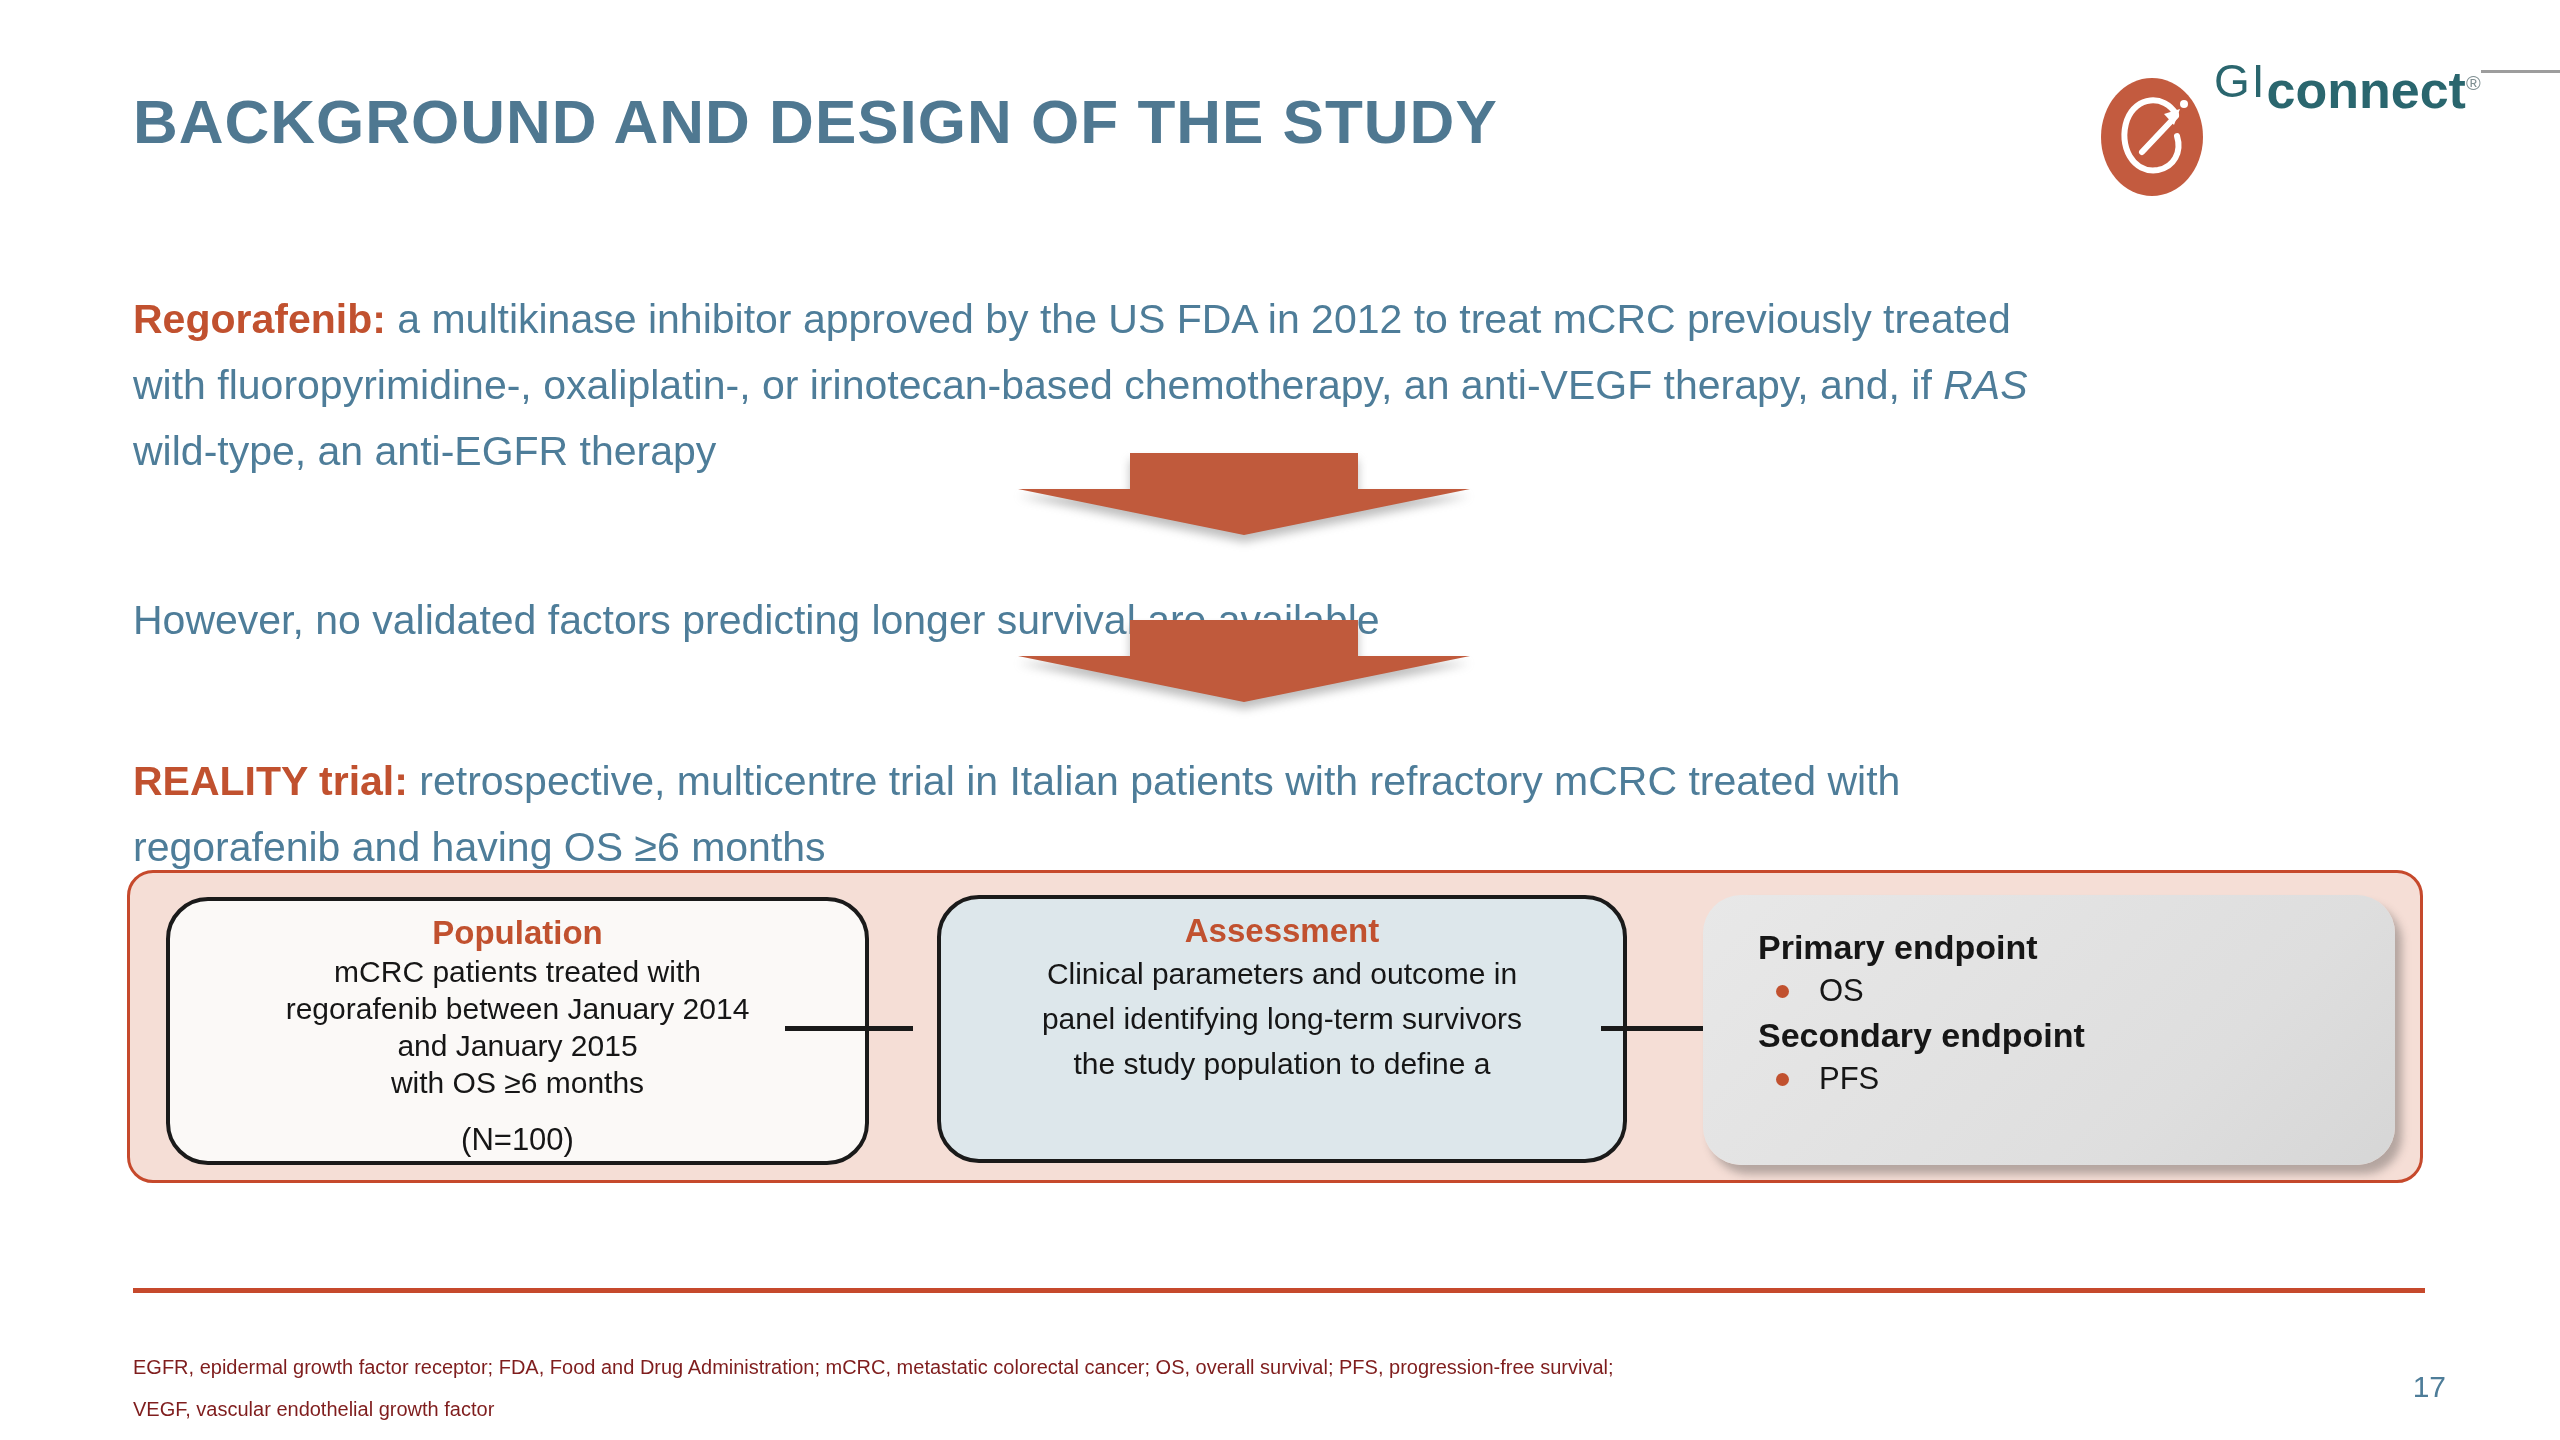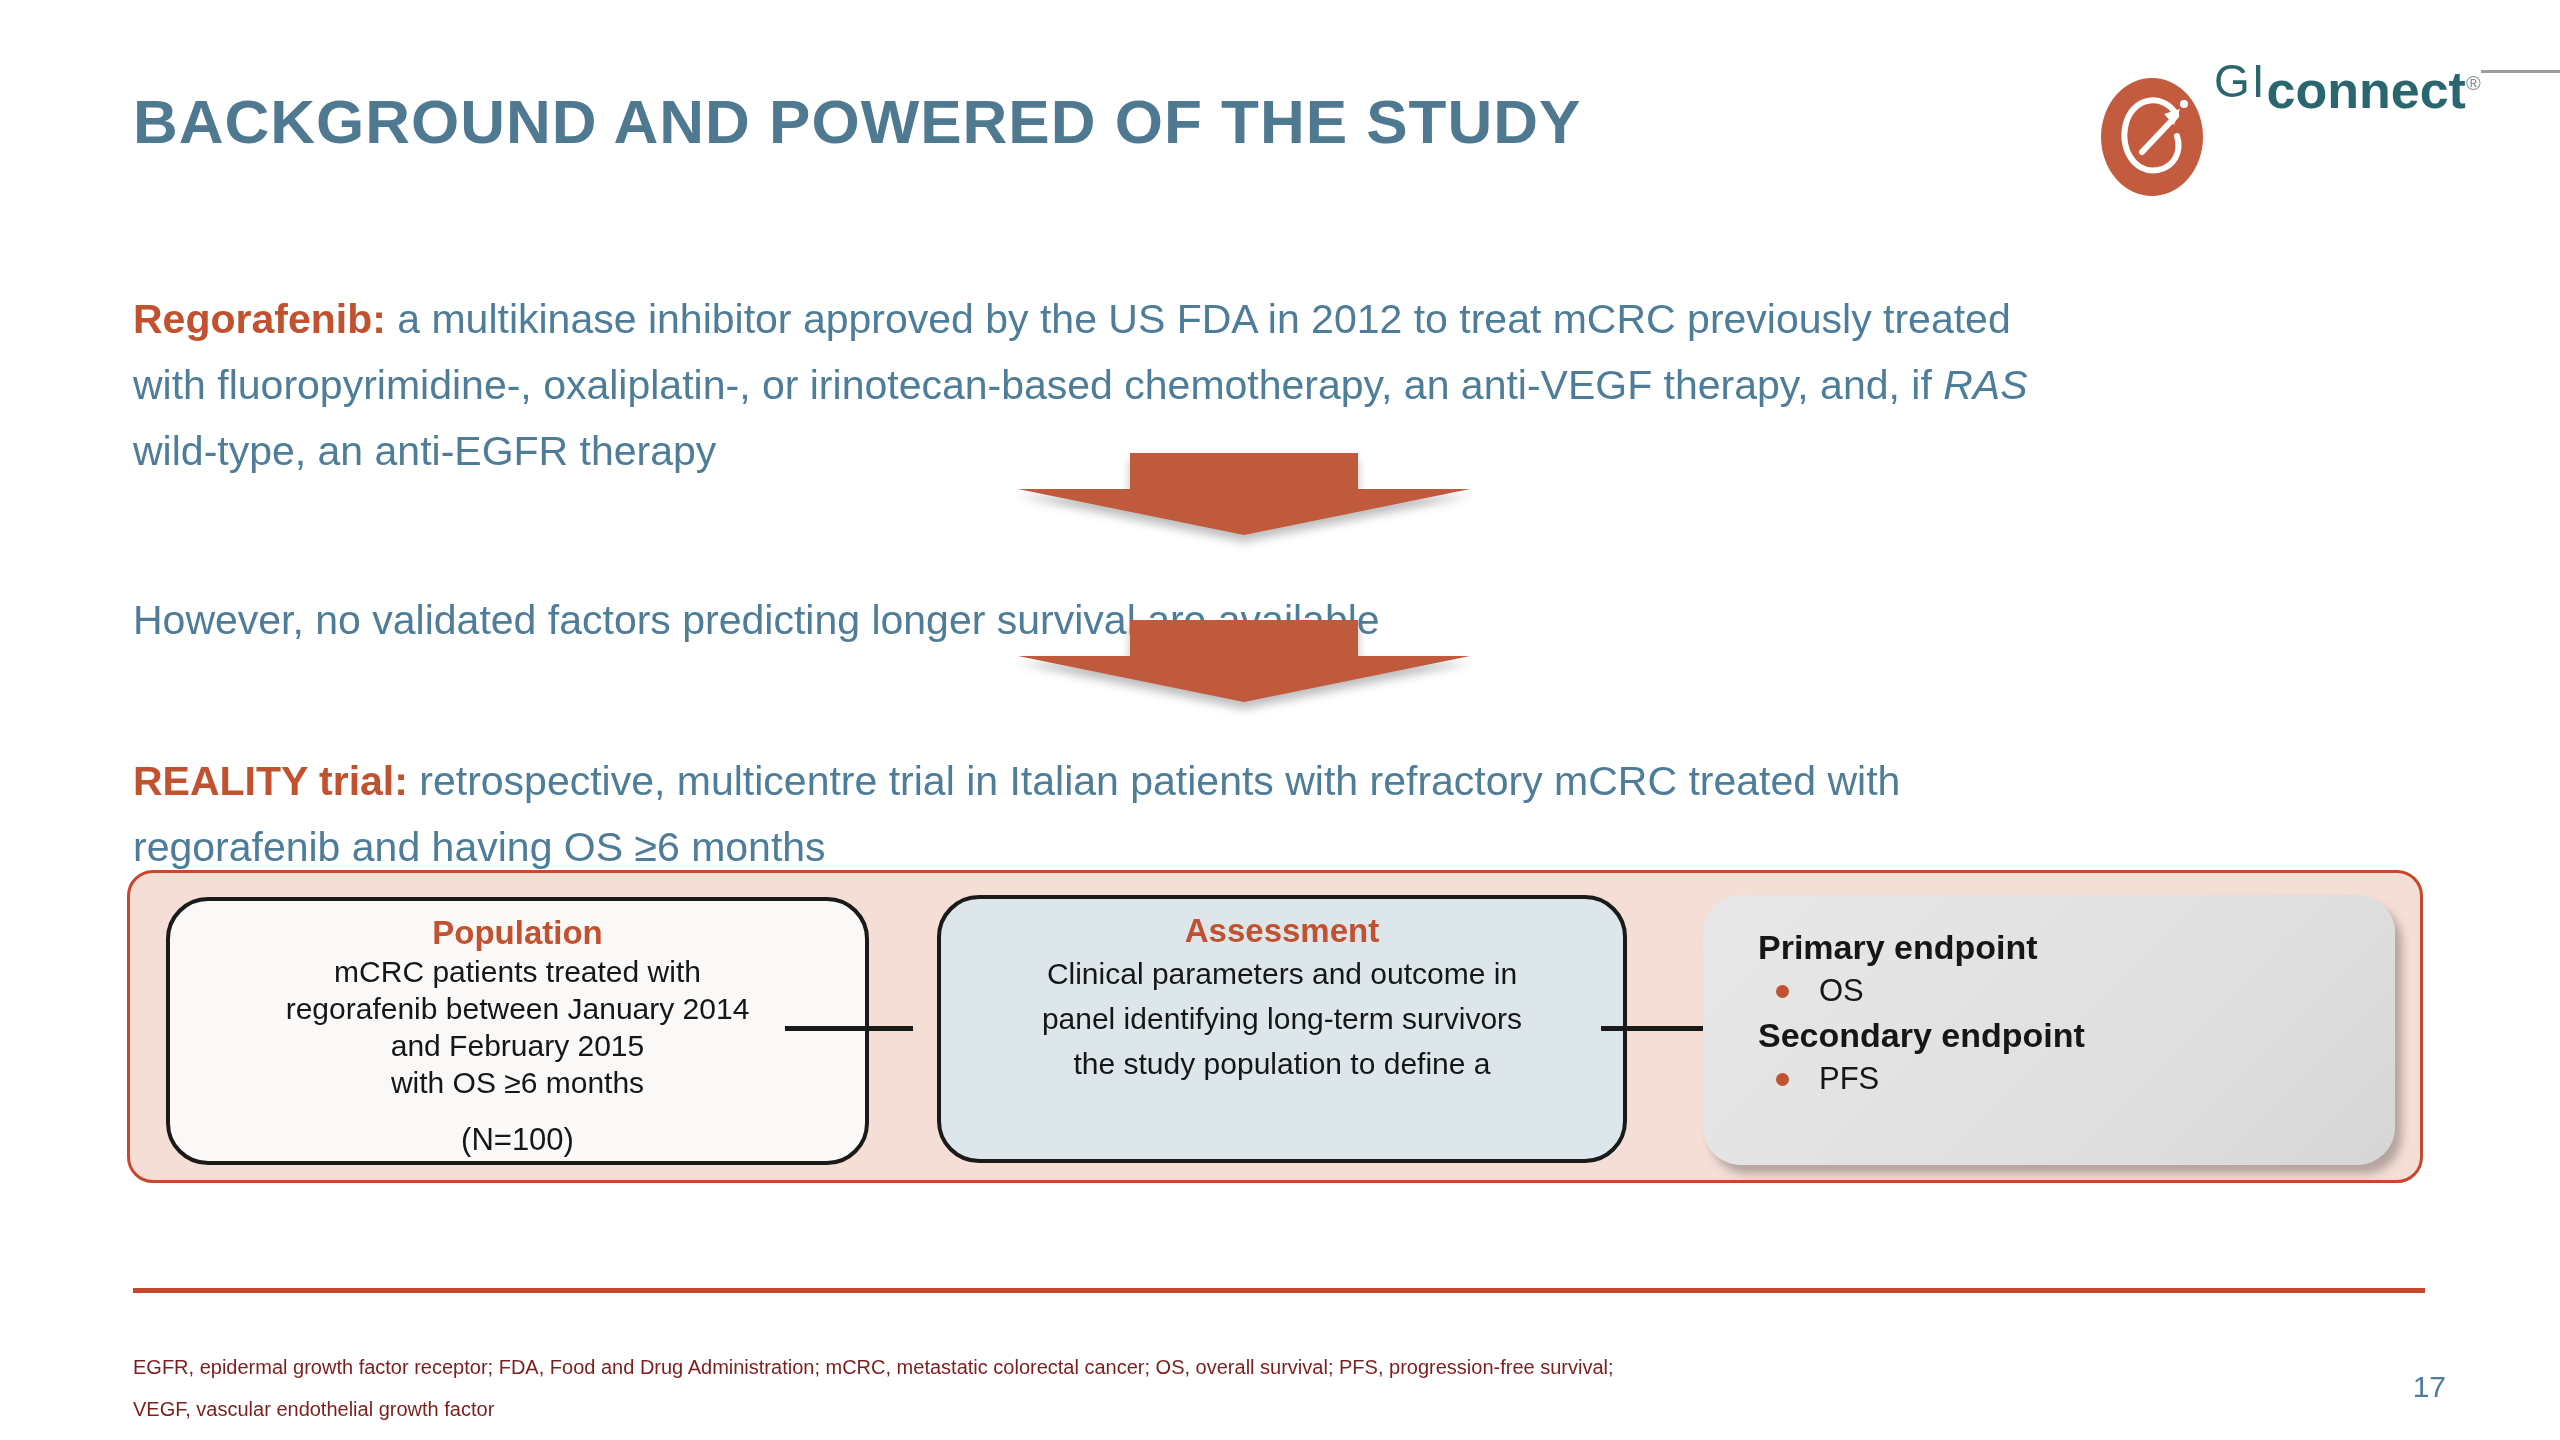--- a/index.html
+++ b/index.html
@@ -79,21 +79,21 @@
   }
   .page-number{
     position:absolute;right:114px;top:1370px;font-size:30px;color:#4e7d99;
   }
 </style>
 </head>
 <body>
 
 <div class="slide">
 
-  <h1 class="title">BACKGROUND AND POWERED OF THE STUDY</h1>
+  <h1 class="title">BACKGROUND AND DESIGN OF THE STUDY</h1>
 
   <div class="logo">
     <svg class="logo-mark" width="104" height="122" viewBox="0 0 104 122">
       <ellipse cx="52" cy="61" rx="51" ry="59" fill="#c35b3f"></ellipse>
       <path d="M76 38 C64 18 36 20 27 44 C18 70 33 98 58 94 C74 91 82 76 77 60" fill="none" stroke="#ffffff" stroke-width="6" stroke-linecap="round"></path>
       <path d="M42 76 L76 40" fill="none" stroke="#ffffff" stroke-width="6" stroke-linecap="round"></path>
       <polygon points="80,33 64,38 74,49" fill="#ffffff"></polygon>
       <circle cx="84" cy="28" r="4" fill="#ffffff"></circle>
     </svg>
     <div class="logo-text">
@@ -124,21 +124,21 @@
     <span class="lead">REALITY trial:</span><span> retrospective, multicentre trial in Italian patients with refractory mCRC treated with</span><br>
     <span>regorafenib and having OS ≥6 months</span>
   </p>
 
   <div class="diagram">
 
     <div class="dbox box-population">
       <div class="dbox-title">Population</div>
       <div class="dbox-line">mCRC patients treated with</div>
       <div class="dbox-line">regorafenib between January 2014</div>
-      <div class="dbox-line">and February 2015</div>
+      <div class="dbox-line">and January 2015</div>
       <div class="dbox-line">with OS ≥6 months</div>
       <div class="dbox-n">(N=100)</div>
     </div>
 
     <div class="connector conn-1"></div>
 
     <div class="dbox box-assessment">
       <div class="dbox-title">Assessment</div>
       <div class="dbox-line">Clinical parameters and outcome in</div>
       <div class="dbox-line">panel identifying long-term survivors</div>

